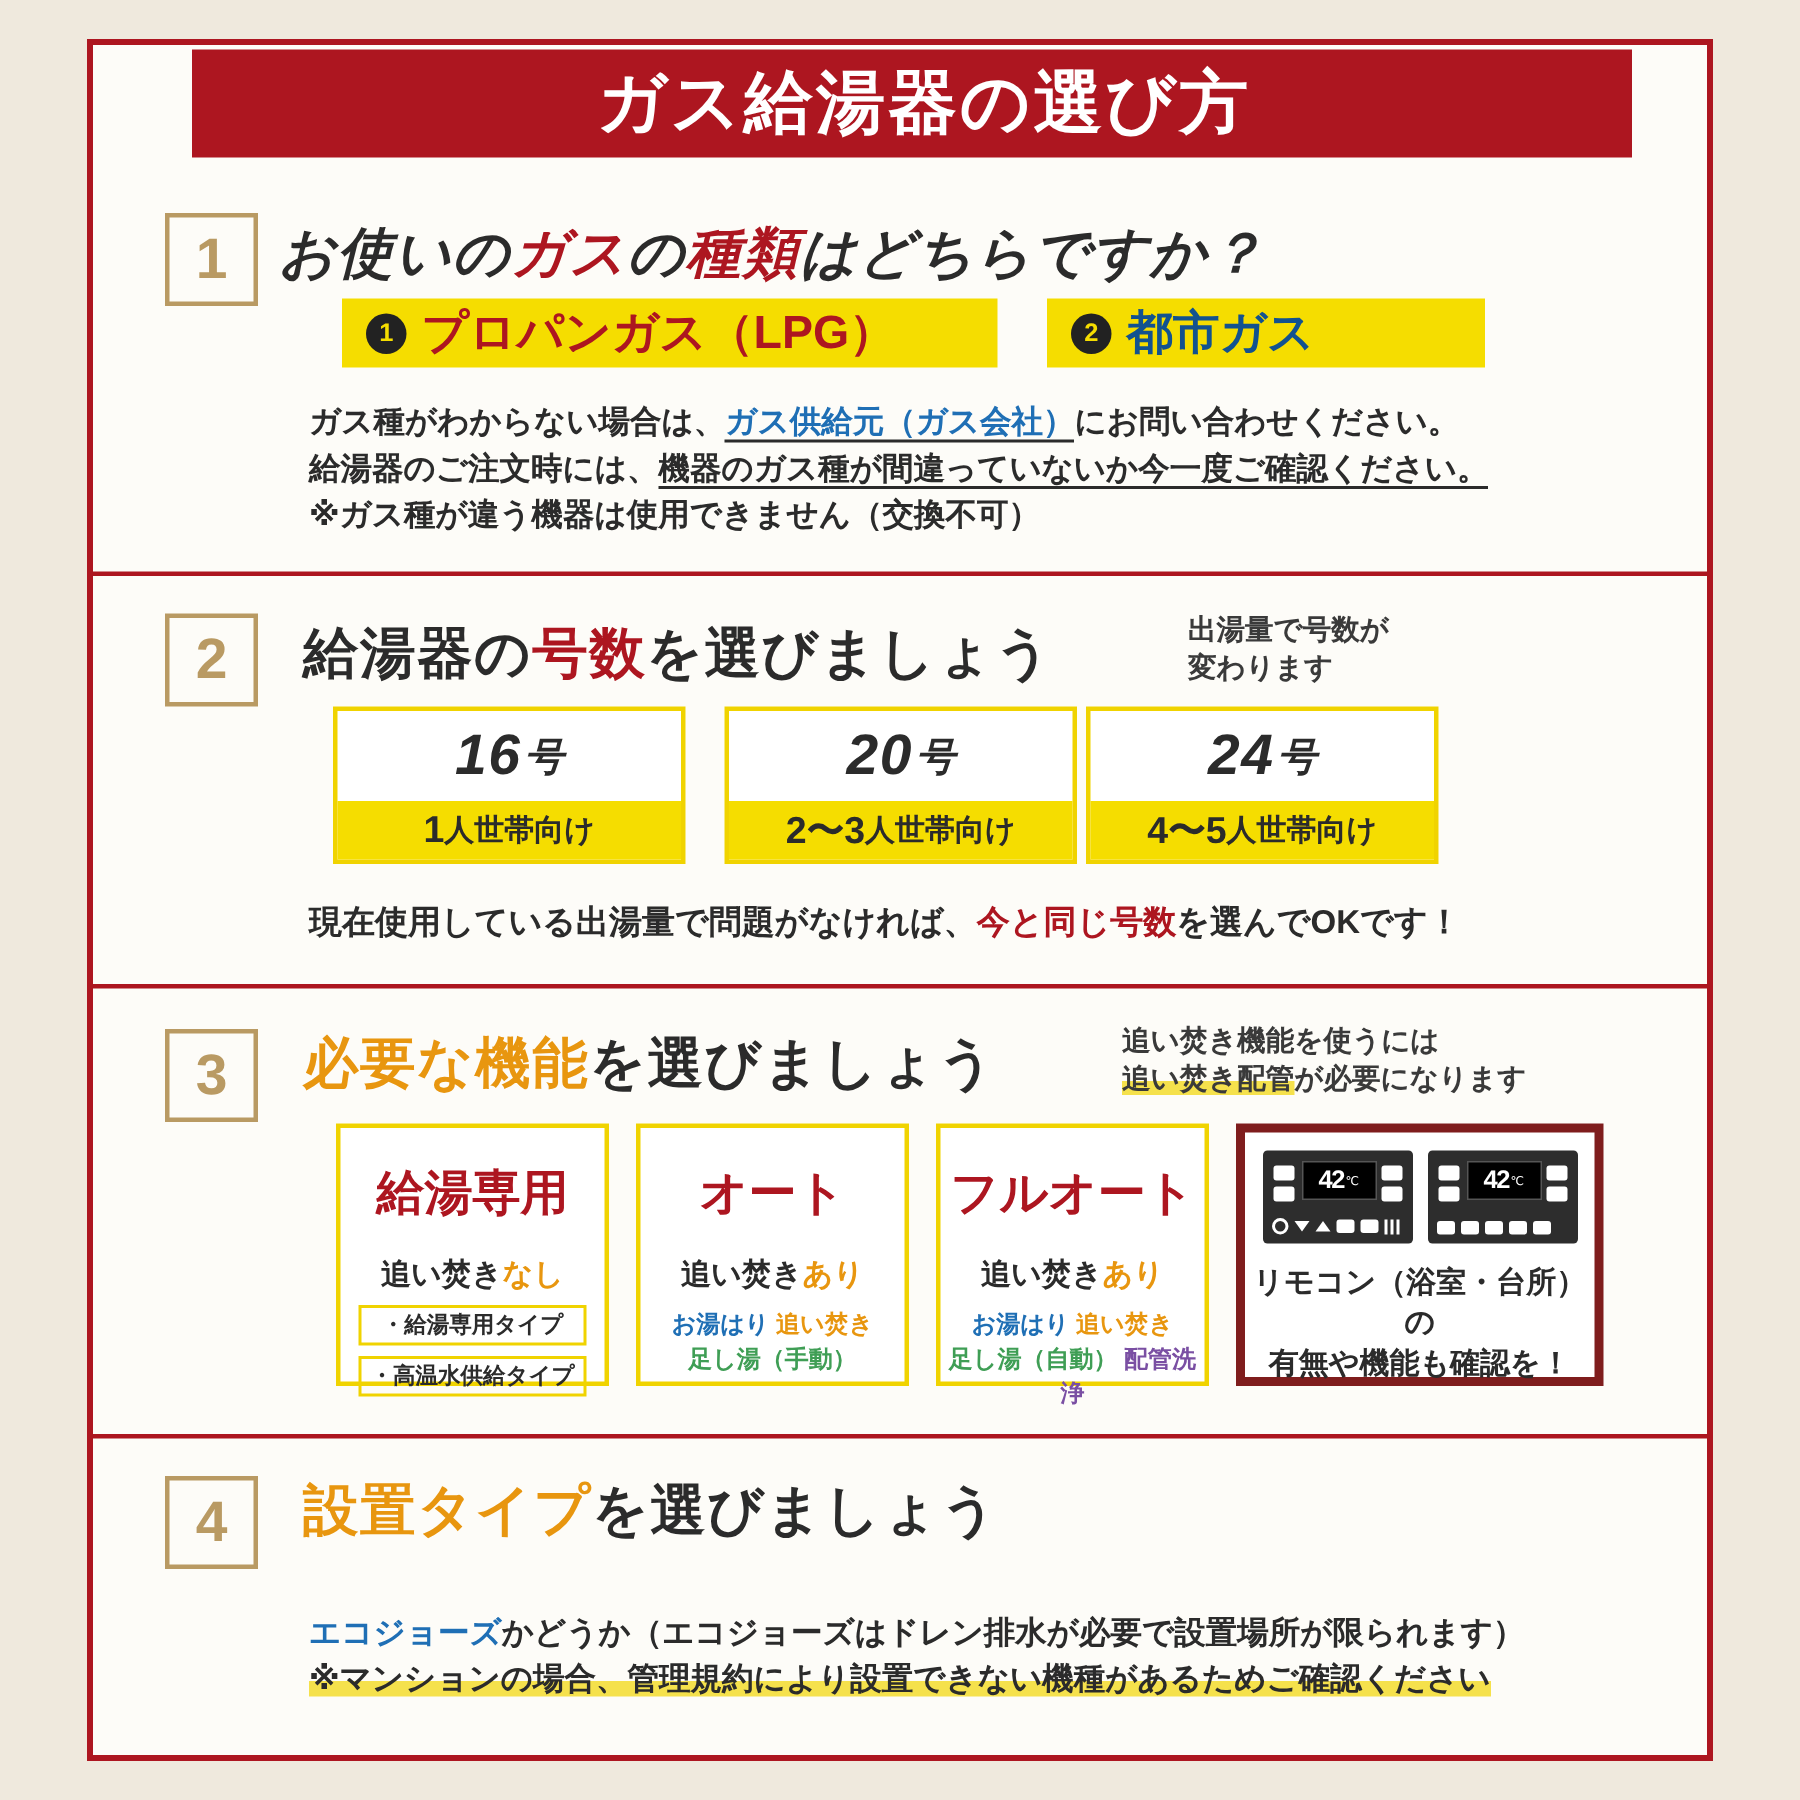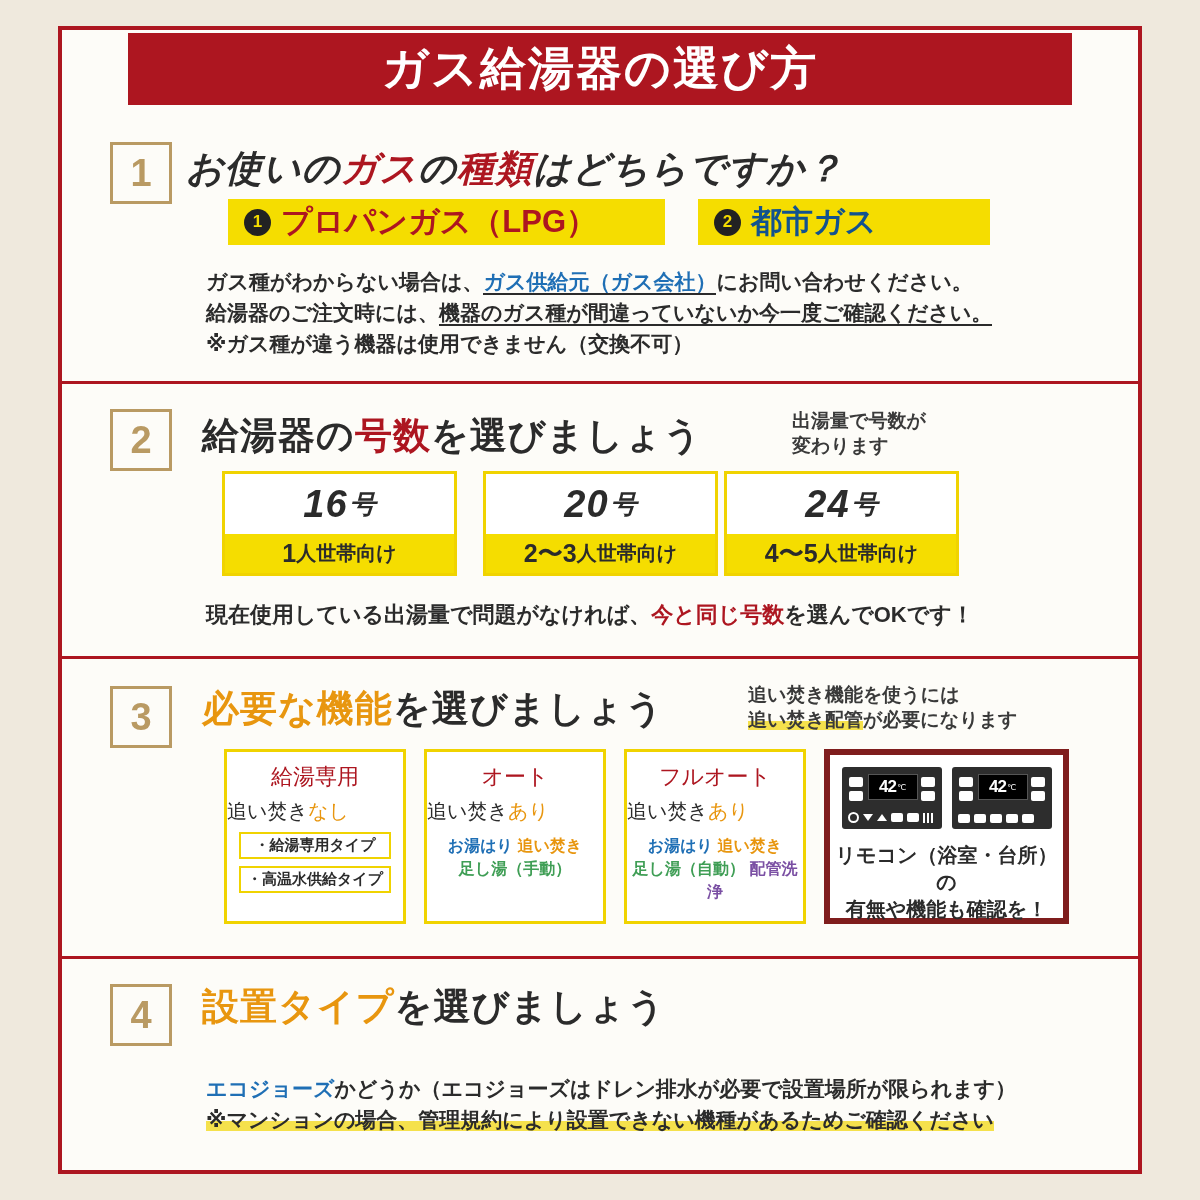--- a/index.html
+++ b/index.html
@@ -17,20 +17,21 @@
     position:absolute;left:58px;top:26px;width:1084px;height:1148px;
     border:4px solid #ad1620;
     background:#fdfcf8;
     box-sizing:border-box;
   }
   .title-bar{
     position:absolute;left:128px;top:33px;width:944px;height:72px;
     background:#ad1620;
     display:flex;align-items:center;justify-content:center;
     z-index:5;
+    padding-left:16px;
   }
   .title-bar .t{
     color:#ffffff;font-size:46px;font-weight:bold;letter-spacing:2px;
   }
 
   
   .section{position:absolute;left:62px;width:1076px;box-sizing:border-box;}
   .sec1{top:116px;height:265px;}
   .sec2{top:381px;height:275px;}
   .sec3{top:656px;height:300px;}
@@ -102,25 +103,25 @@
   }
   .go-card .bot .big{font-size:25px;font-weight:bold;color:#2b2b2b;}
   .go-card .bot .sm{font-size:20px;font-weight:bold;color:#2b2b2b;}
 
   
   .feat{
     position:absolute;border:3px solid #f0d300;background:#fff;box-sizing:border-box;
     width:182px;height:175px;
   }
   .feat .ft{
-    text-align:center;font-size:22px;font-weight:normal;margin-top:10px;
+    text-align:center;font-size:32px;font-weight:bold;margin-top:22px;
   }
   .feat .ft.red{color:#ad1620;}
   .feat .fs{
-    font-size:20px;font-weight:normal;color:#2b2b2b;margin-top:6px;
+    text-align:center;font-size:20px;font-weight:bold;color:#2b2b2b;margin-top:18px;
   }
   .feat .fs .em{color:#e8960f;}
   .feat .chip{
     margin:7px auto 0;width:152px;height:27px;border:2px solid #f0d300;
     display:flex;align-items:center;justify-content:center;
     font-size:15px;font-weight:bold;color:#2b2b2b;box-sizing:border-box;
   }
   .feat .lines{margin-top:9px;text-align:center;line-height:23px;}
   .feat .lines span{font-size:16px;font-weight:bold;}
   .c-blue{color:#1f6fb5;} .c-org{color:#e8960f;} .c-grn{color:#3f9e55;} .c-pur{color:#7a4fa3;}

